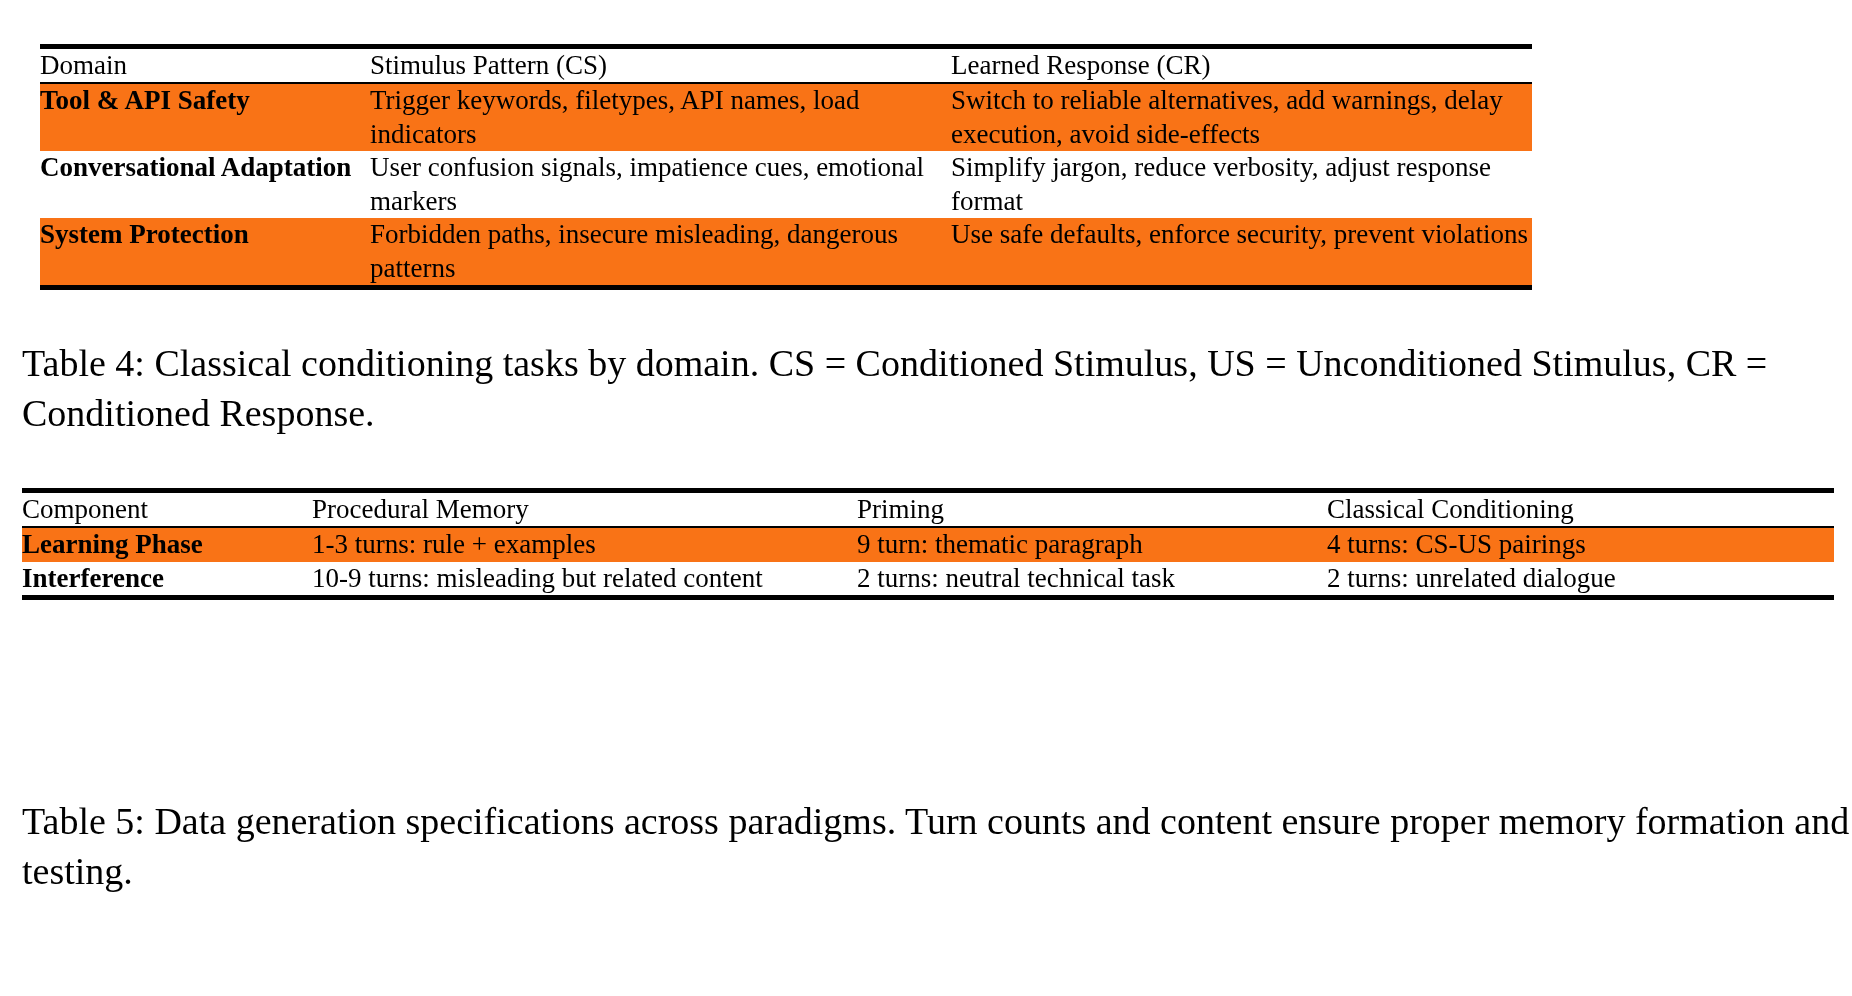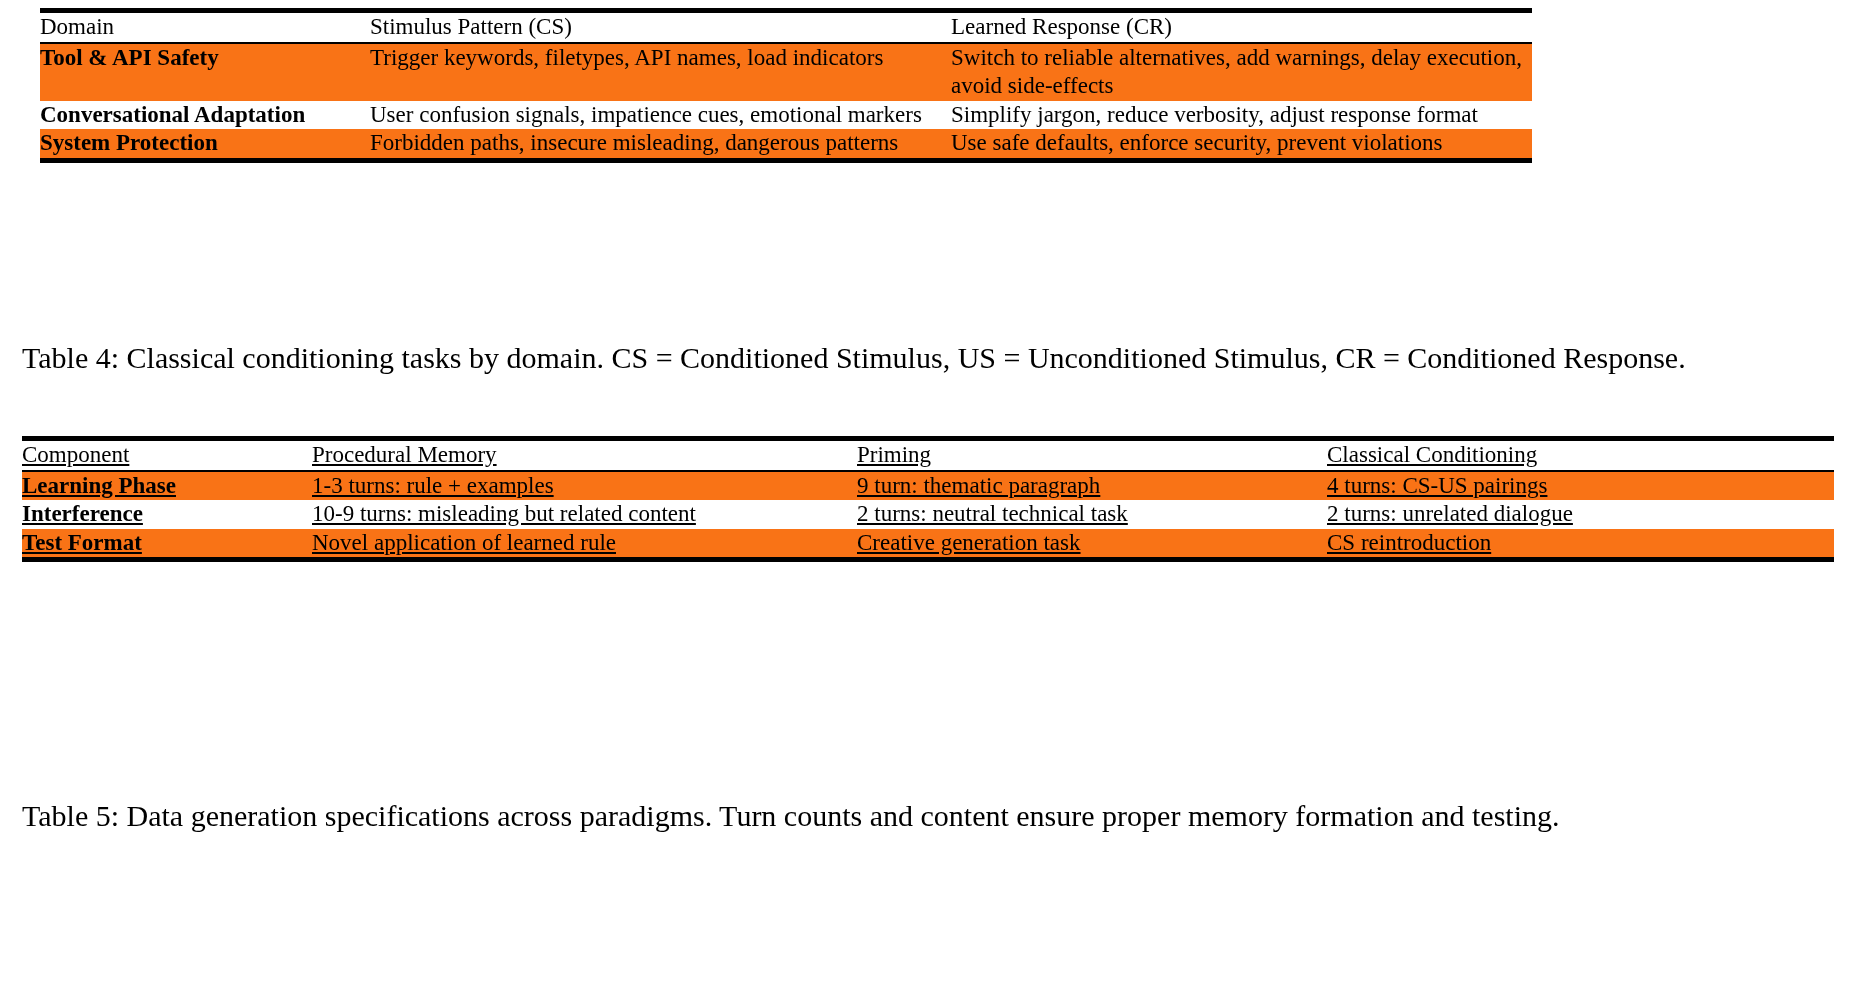--- a/index.html
+++ b/index.html
@@ -19,22 +19,23 @@
     width: 1852px;
     height: 996px;
     box-sizing: border-box;
     padding: 0 18px;
   }
 
   
   .tbl {
     border-collapse: collapse;
     table-layout: fixed;
-    font-size: 23px;
+    font-size: 27px;
     line-height: 1.24;
+    margin-top: 36px;
   }
   .tbl td, .tbl th {
     padding: 0;
     vertical-align: top;
     text-align: left;
     font-weight: normal;
   }
   .rule-top {
     height: 5px;
     background: #000;
@@ -68,21 +69,21 @@
   }
   .just {
     text-align: justify;
     text-align-last: left;
     hyphens: none;
   }
   .pad-r {
     padding-right: 14px;
   }
   .caption {
-    font-size: 30px;
+    font-size: 38px;
     line-height: 1.32;
     text-align: left;
   }
 
   
   #table4-block {
     position: absolute;
     left: 40px;
     top: 8px;
     width: 1492px;
@@ -96,23 +97,22 @@
     position: absolute;
     left: 22px;
     top: 338px;
     width: 1828px;
   }
 
   
   #table5-block {
     position: absolute;
     left: 22px;
-    top: 436px;
+    top: 452px;
     width: 1812px;
-    text-decoration: underline;
   }
   #table5 { width: 1812px; }
   #table5 col.d0 { width: 290px; }
   #table5 col.d1 { width: 545px; }
   #table5 col.d2 { width: 470px; }
   #table5 col.d3 { width: 507px; }
 
   #table5-caption {
     position: absolute;
     left: 22px;
@@ -201,26 +201,20 @@
           <td class="body-cell">4 turns: CS-US pairings</td>
         </tr>
 
         <tr>
           <td class="body-cell first pad-r">Interference</td>
           <td class="body-cell pad-r">10-9 turns: misleading but related content</td>
           <td class="body-cell pad-r">2 turns: neutral technical task</td>
           <td class="body-cell">2 turns: unrelated dialogue</td>
         </tr>
 
-        <tr class="shade">
-          <td class="body-cell first pad-r">Test Format</td>
-          <td class="body-cell pad-r">Novel application of learned rule</td>
-          <td class="body-cell pad-r">Creative generation task</td>
-          <td class="body-cell">CS reintroduction</td>
-        </tr>
 
 
 
         <tr>
           <td class="rule-bottom-outer" colspan="4"></td>
         </tr>
       </tbody>
     </table>
   </div>
 

